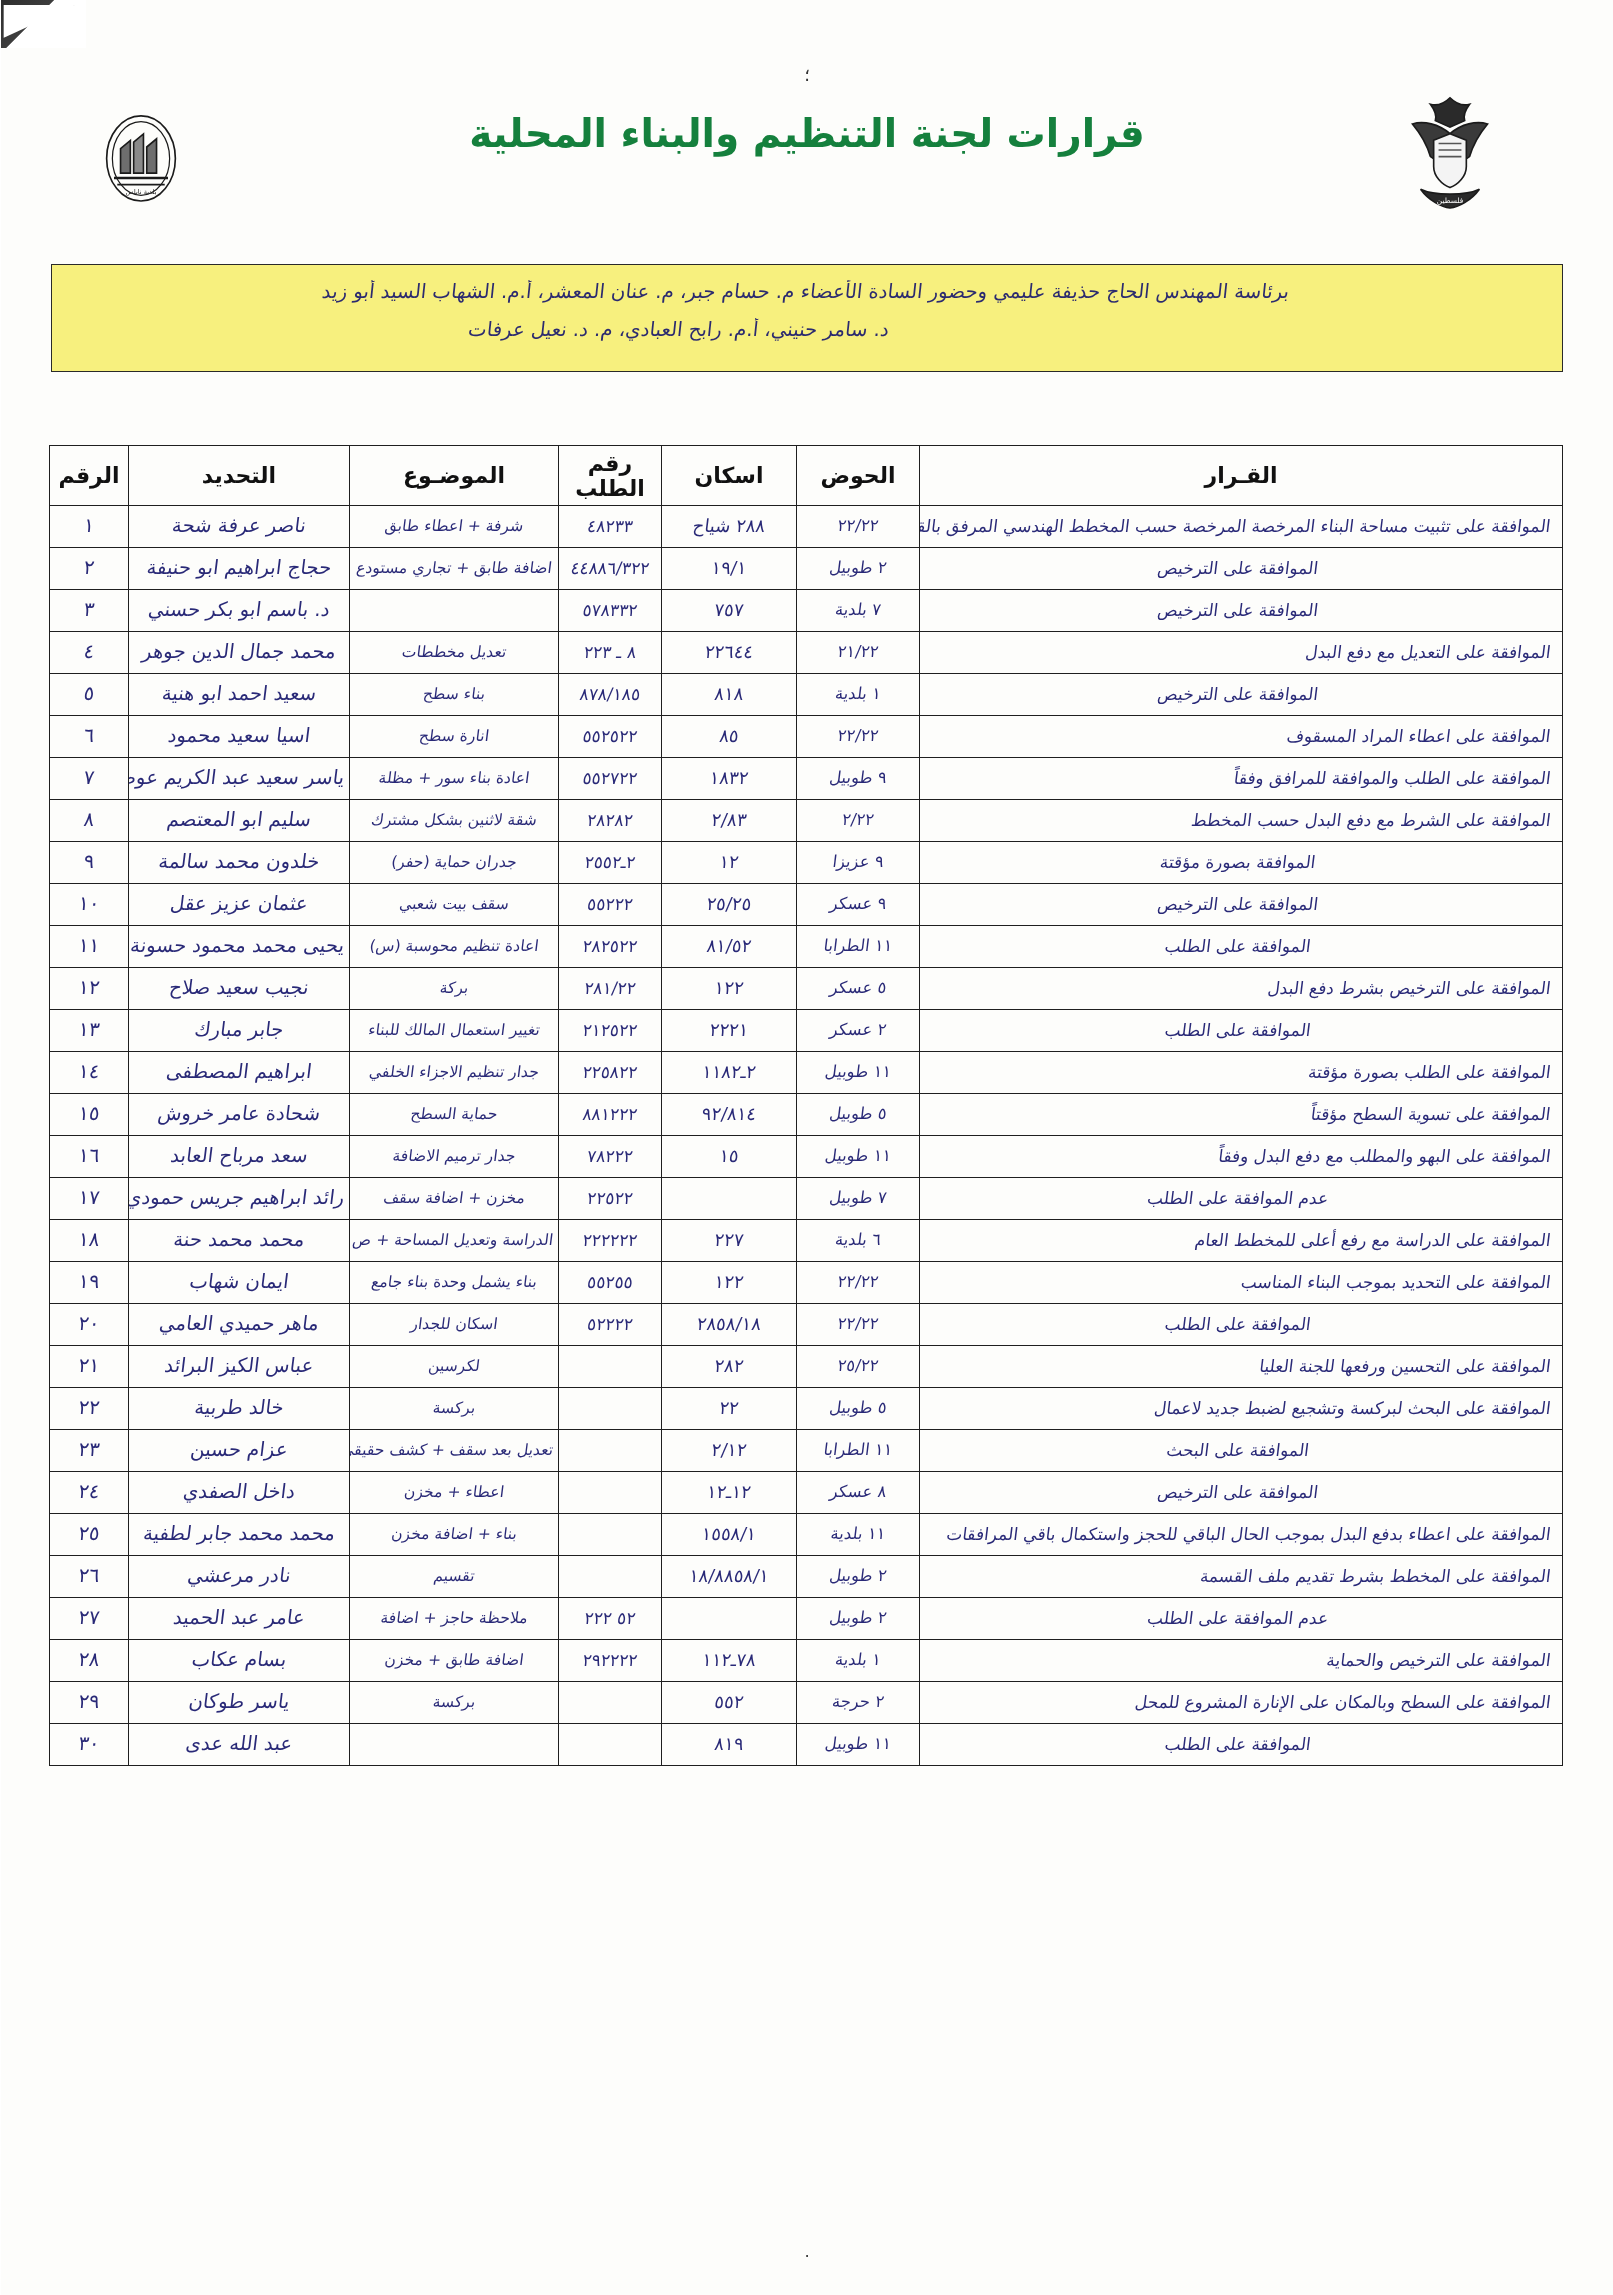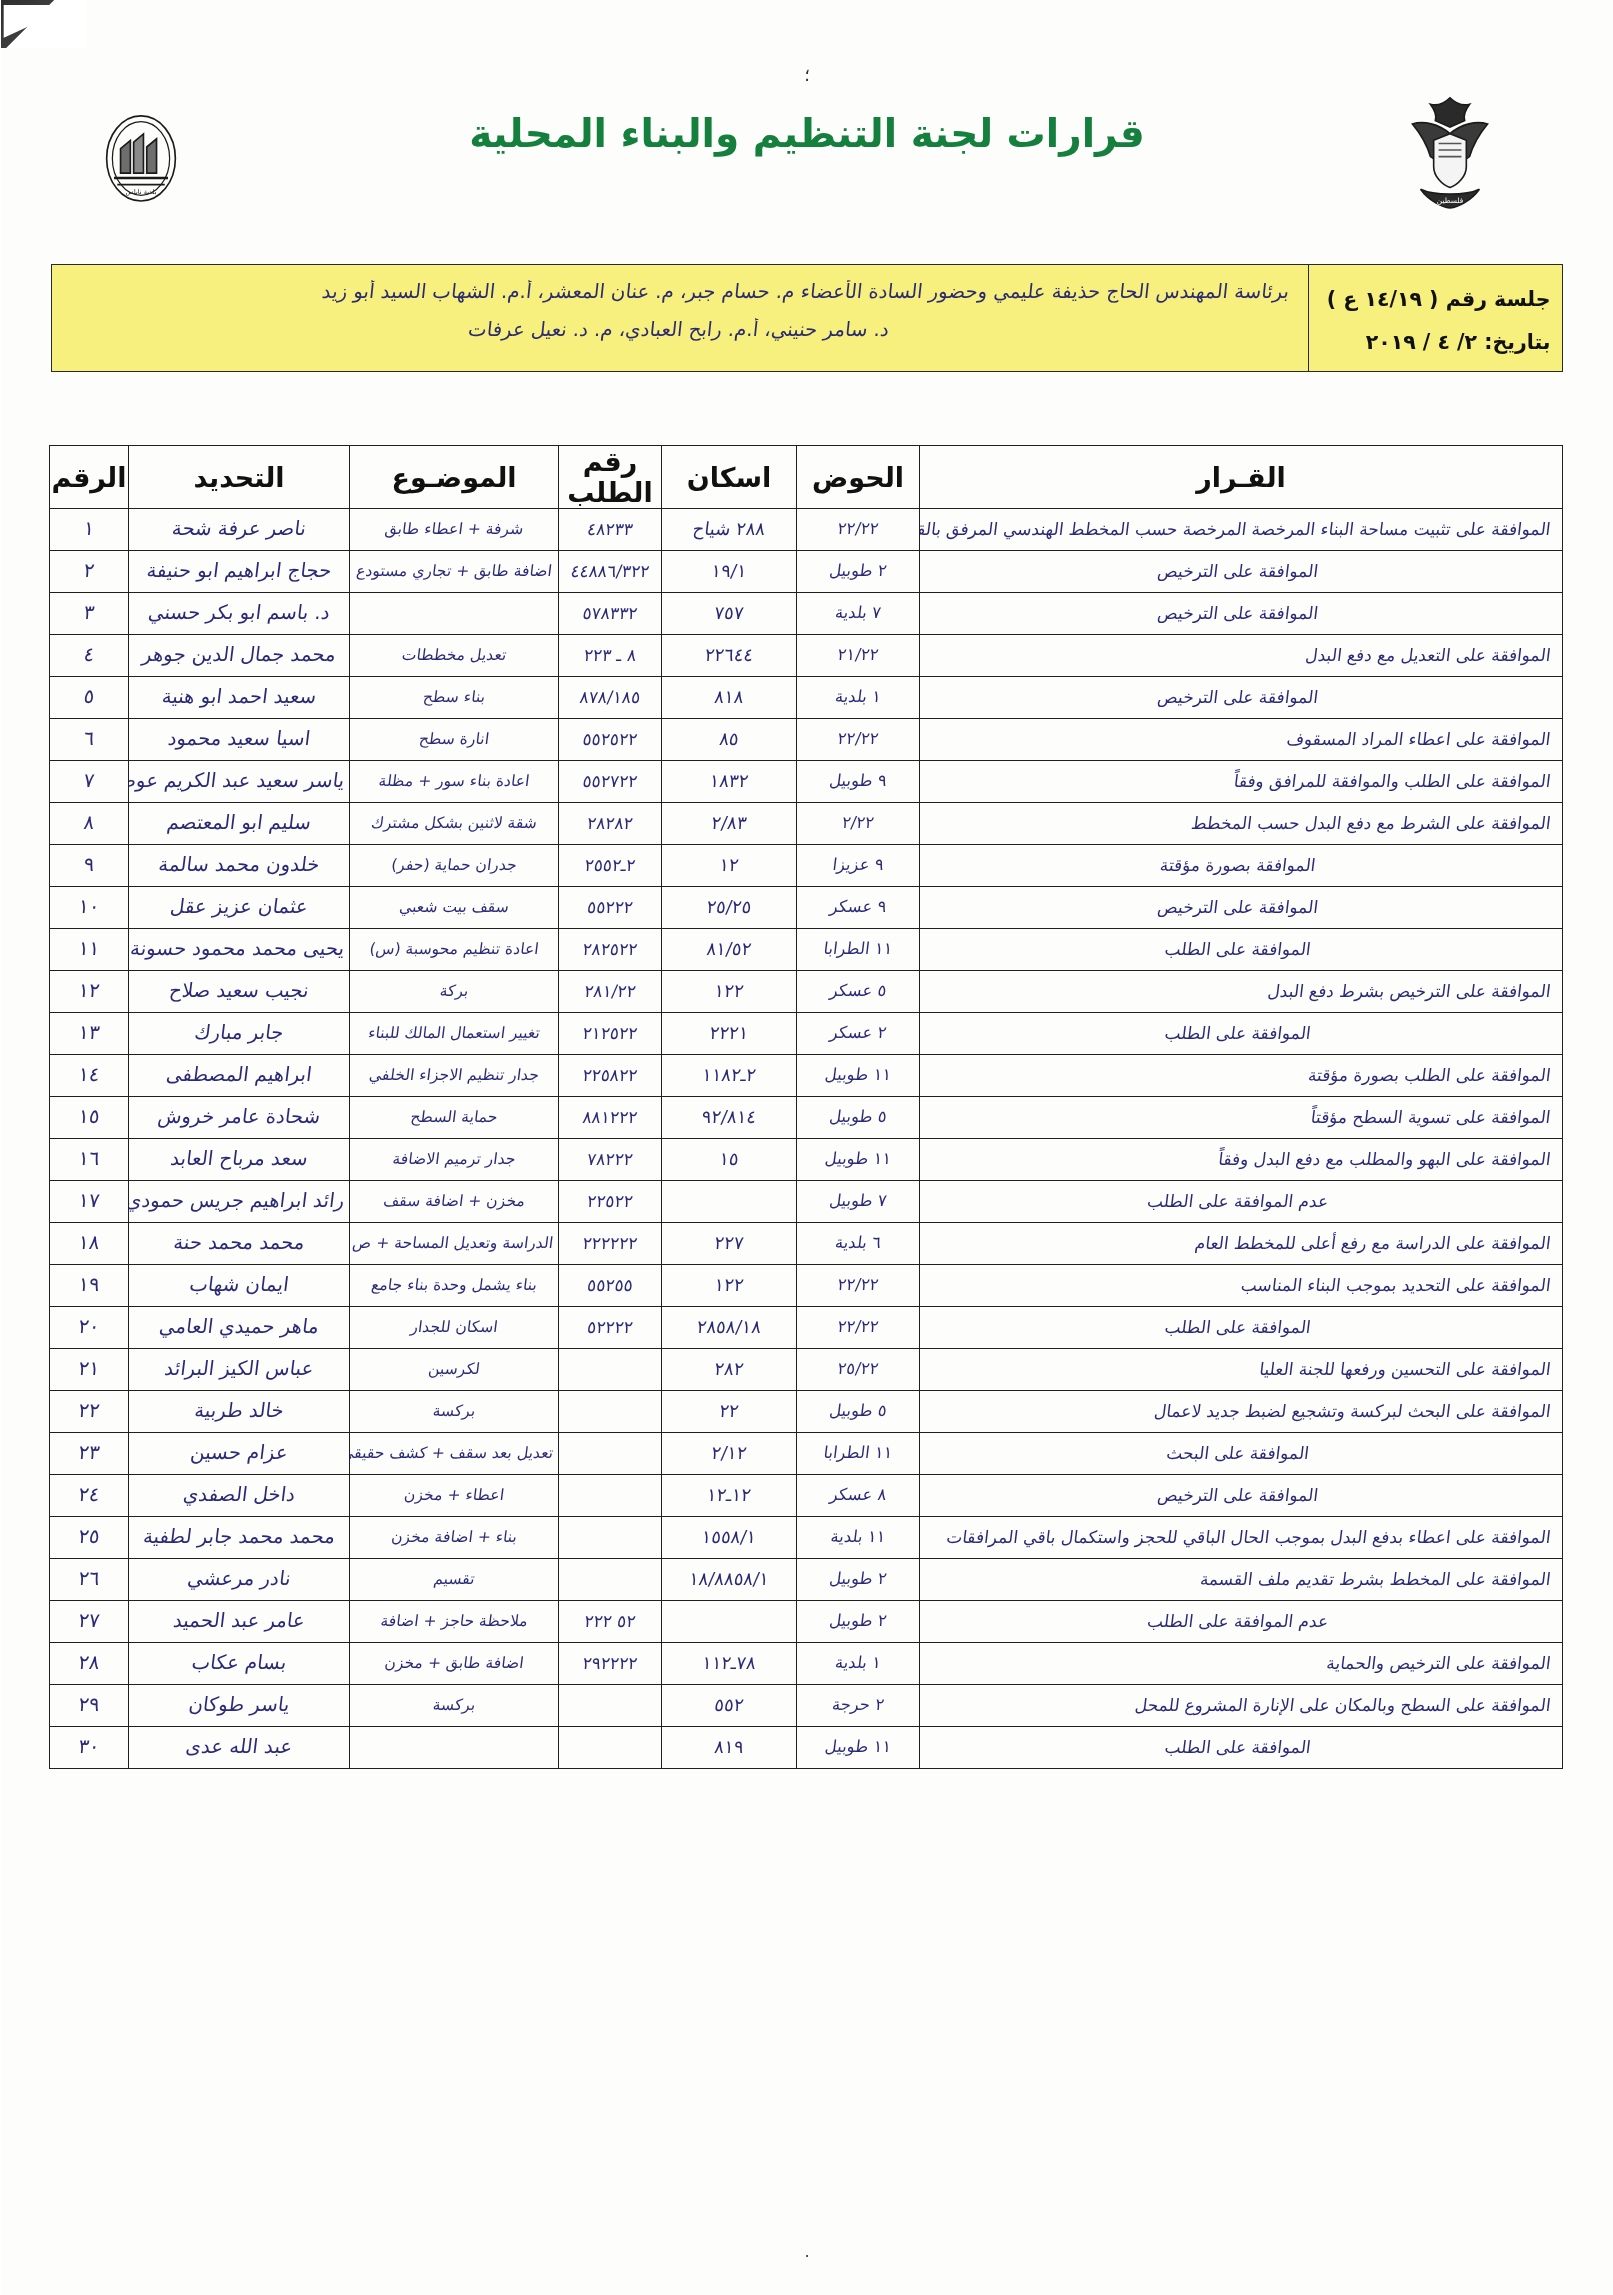--- a/index.html
+++ b/index.html
@@ -131,21 +131,21 @@
     border-collapse: collapse;
     table-layout: fixed;
   }
   table.main th, table.main td {
     border: 1.6px solid #1f1f1f;
     padding: 0;
     vertical-align: middle;
   }
   table.main thead th {
     height: 59px;
-    font-size: 27px;
+    font-size: 22px;
     font-weight: bold;
     text-align: center;
     letter-spacing: 0.8px;
   }
   table.main tbody td {
     height: 41px;
     font-size: 19px;
     text-align: center;
     color: #1a1a6e;
     font-family: "DejaVu Sans", sans-serif;
@@ -231,24 +231,20 @@
           <path d="M62 78 L62 46 L74 36 L74 78 Z" fill="#6e6e6e"></path>
           <path d="M22 84 L88 84" stroke-width="3"></path>
           <path d="M26 92 L84 92" stroke-width="2"></path>
           <text x="55" y="104" font-size="8" fill="#222" text-anchor="middle" stroke="none">بلدية نابلس</text>
         </g>
       </svg>
     </div>
   </div>
 
   <div class="session-box">
-    <div class="session-meta">
-      <div>جلسة رقم ( ١٤/١٩ ع )</div>
-      <div>بتاريخ:   ٢/ ٤ / ٢٠١٩</div>
-    </div>
     <div class="session-body">
       <div class="hand-line l1">برئاسة المهندس الحاج حذيفة عليمي وحضور السادة الأعضاء م. حسام جبر، م. عنان المعشر، أ.م. الشهاب السيد أبو زيد</div>
       <div class="hand-line l2">د. سامر حنيني، أ.م. رابح العبادي، م. د. نعيل عرفات</div>
     </div>
   </div>
 
   <table class="main">
     <colgroup>
       <col class="col-decision">
       <col class="col-basin">

